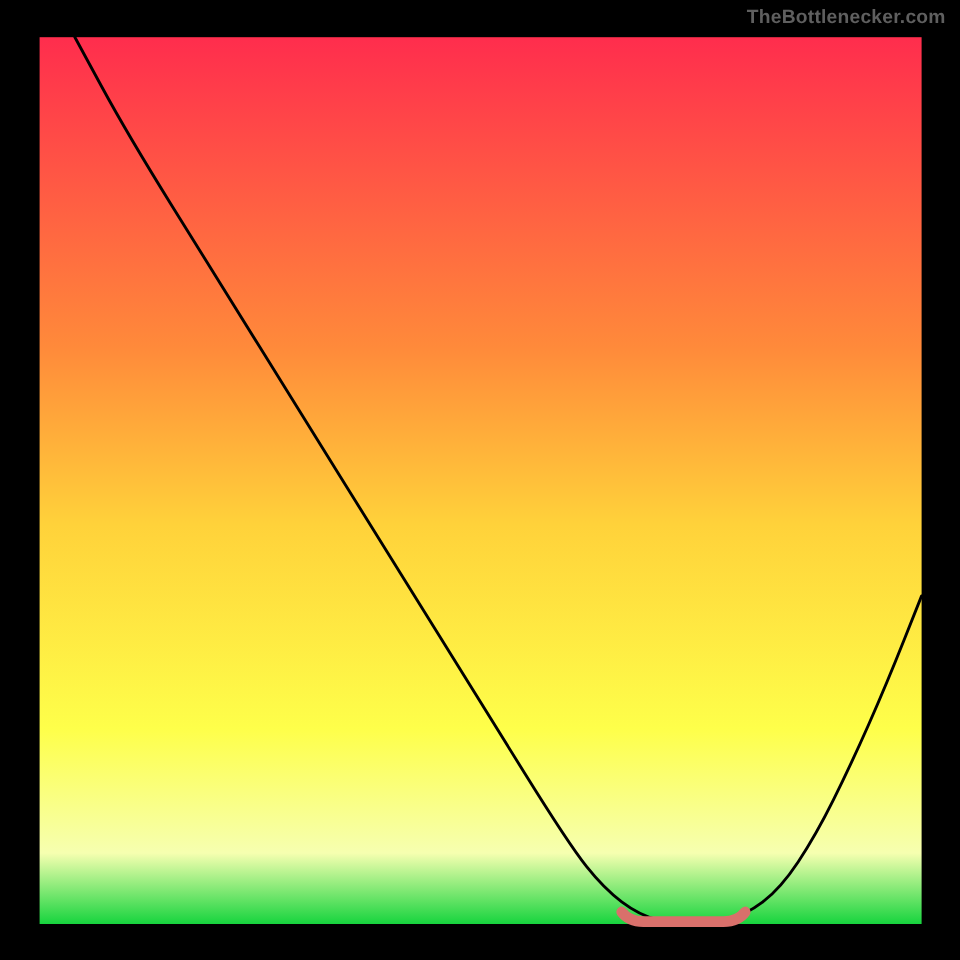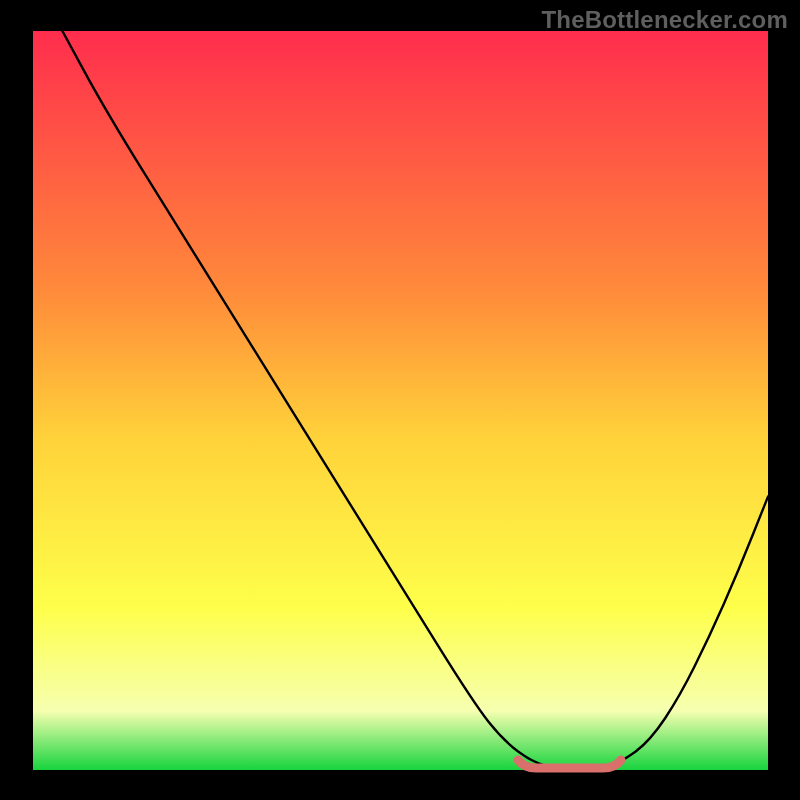--- a/index.html
+++ b/index.html
@@ -14,21 +14,21 @@
   .stage {
     position: relative;
     width: 800px;
     height: 800px;
   }
   .watermark {
     position: absolute;
     top: 6px;
     right: 12px;
     color: #5f5f5f;
-    font-size: 24px;
+    font-size: 16px;
     font-weight: 600;
     letter-spacing: 0.2px;
     z-index: 3;
     margin-left: 32px;
   }
   svg.plot {
     position: absolute;
     left: 0;
     top: 0;
     width: 800px;

